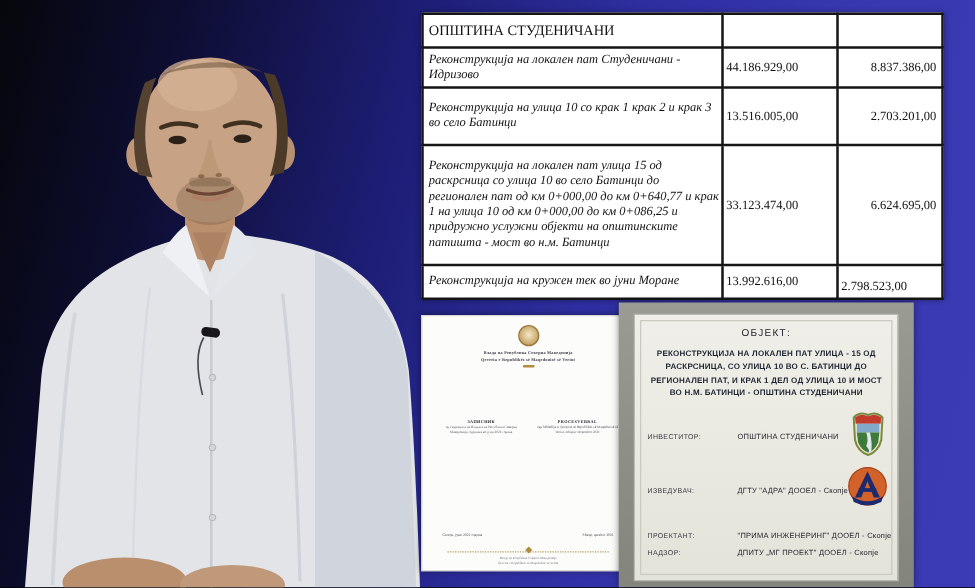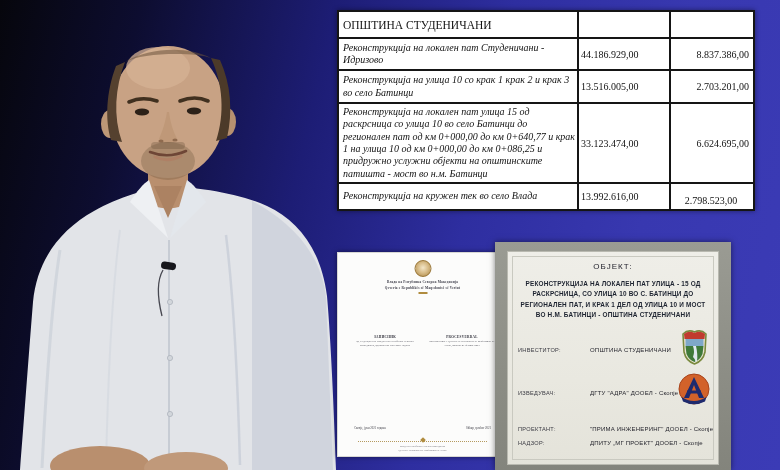--- a/index.html
+++ b/index.html
@@ -15,21 +15,21 @@
     position:absolute;left:337px;top:10px;width:416px;border-collapse:collapse;
     background:#fff;table-layout:fixed;
     font-family:"Liberation Serif",serif;color:#111;
     box-shadow:0 0 5px rgba(0,0,0,.45);
   }
   #projects-table td{border:2px solid #151515;overflow:hidden;}
   td.desc{font-size:10px;line-height:1.24;padding:1px 2px 1px 4px;vertical-align:middle;font-style:italic;}
   td.head{font-size:11.5px;padding:2px 2px 2px 4px;vertical-align:middle;}
   td.num-c{font-size:10px;text-align:left;vertical-align:middle;padding:0 2px;}
   td.num-r{font-size:10px;text-align:right;vertical-align:middle;padding:0 4px 0 2px;}
-  td.num-rb{font-size:10px;text-align:center;vertical-align:bottom;padding:0 4px 3px 2px;}
+  td.num-rb{font-size:10px;text-align:left;vertical-align:bottom;padding:0 4px 3px 2px;}
   
   #gov-doc{
     position:absolute;left:337px;top:252px;width:171px;height:205px;background:#fcfcfb;
     box-shadow:0 0 5px rgba(0,0,0,.5);border:1px solid #d8d8d4;box-sizing:border-box;
     font-family:"Liberation Serif",serif;
   }
   .seal{position:absolute;left:50%;top:7px;transform:translateX(-50%);width:17px;height:17px;border-radius:50%;
     background:radial-gradient(circle at 50% 45%,#f3e6c8 0%,#d8bd8a 45%,#a8823f 100%);border:1px solid #9a7737;box-sizing:border-box;}
   .gov-h{position:absolute;left:0;width:100%;text-align:center;color:#3c3c48;font-size:3.4px;line-height:1.4;font-weight:bold;letter-spacing:.2px;}
   .gov-dash{position:absolute;left:50%;transform:translateX(-50%);top:39px;width:9px;height:2px;background:#b08c3e;}
@@ -128,32 +128,32 @@
         <tr style="height:27px">
       <td class="head">ОПШТИНА СТУДЕНИЧАНИ</td>
       <td class="num-c"></td>
       <td class="num-r"></td>
     </tr>
     <tr style="height:32px">
       <td class="desc">Реконструкција на локален пат Студеничани - Идризово</td>
       <td class="num-c">44.186.929,00</td>
       <td class="num-r">8.837.386,00</td>
     </tr>
-    <tr style="height:33px">
+    <tr style="height:46px">
       <td class="desc">Реконструкција на улица 10 со крак 1 крак 2 и крак 3 во село Батинци</td>
       <td class="num-c">13.516.005,00</td>
       <td class="num-r">2.703.201,00</td>
     </tr>
-    <tr style="height:80px">
+    <tr style="height:96px">
       <td class="desc">Реконструкција на локален пат улица 15 од раскрсница со улица 10 во село Батинци до регионален пат од км 0+000,00 до км 0+640,77 и крак 1 на улица 10 од км 0+000,00 до км 0+086,25 и придружно услужни објекти на општинските патишта - мост во н.м. Батинци</td>
       <td class="num-c">33.123.474,00</td>
       <td class="num-r">6.624.695,00</td>
     </tr>
     <tr style="height:27px">
-      <td class="desc">Реконструкција на кружен тек во село Влада</td>
+      <td class="desc">Реконструкција на кружен тек во јуни Моране</td>
       <td class="num-c">13.992.616,00</td>
       <td class="num-rb">2.798.523,00</td>
     </tr>
   </tbody>
     </table>
 
   <div id="gov-doc">
     <div class="seal"></div>
     <div class="gov-h" style="top:27px">Влада на Република Северна Македонија</div>
     <div class="gov-h" style="top:32.5px">Qeveria e Republikës së Maqedonisë së Veriut</div>

